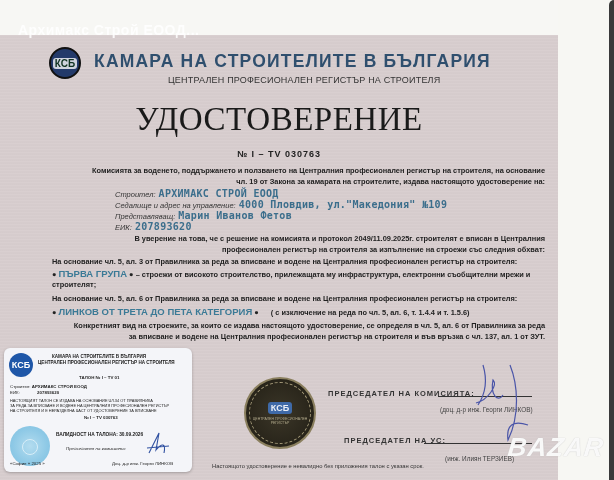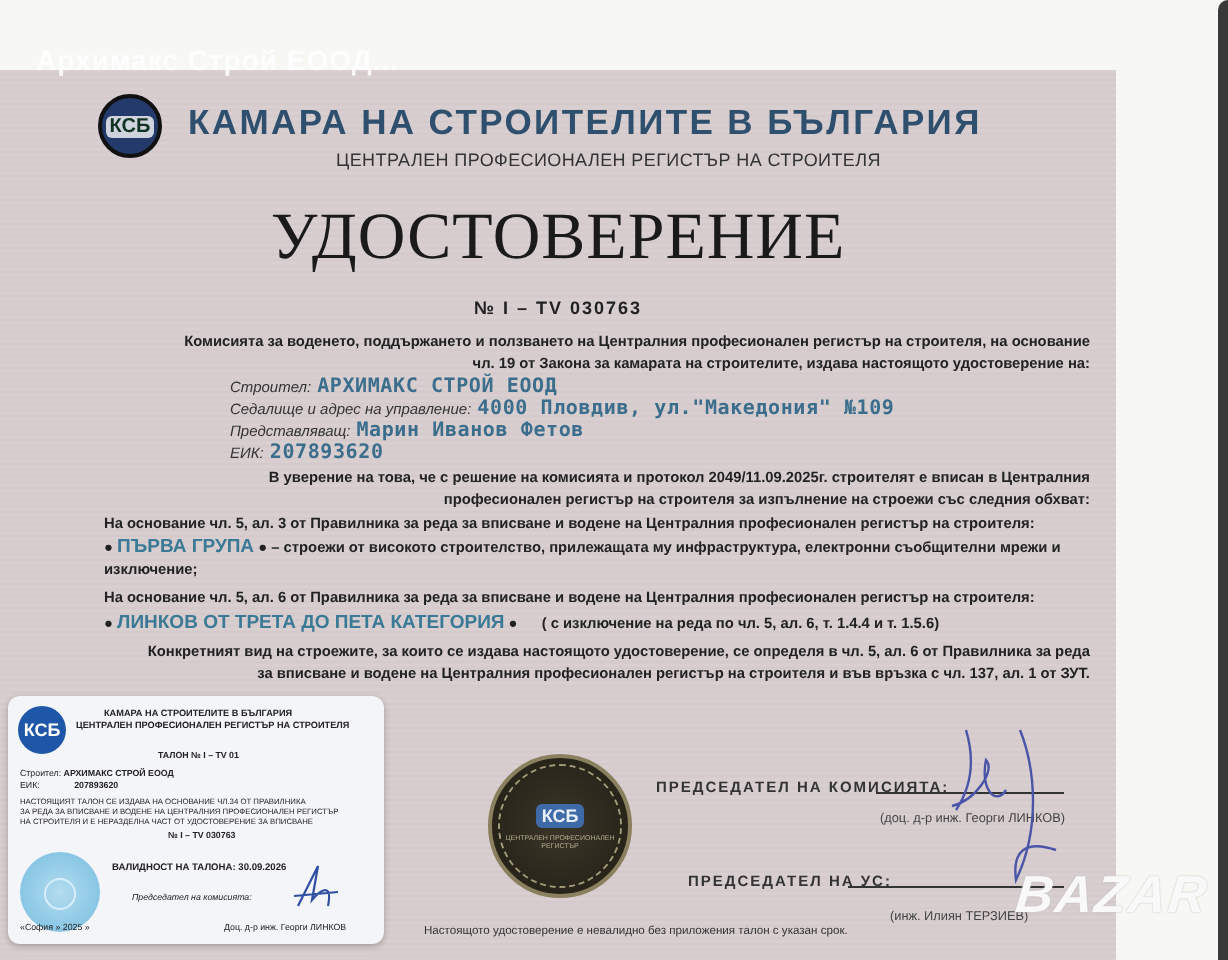--- a/index.html
+++ b/index.html
@@ -97,21 +97,21 @@
 <div class="p-center" style="top:233px">В уверение на това, че с решение на комисията и протокол 2049/11.09.2025г. строителят е вписан в Централния</div>
 <div class="p-center" style="top:244px">професионален регистър на строителя за изпълнение на строежи със следния обхват:</div>
 
 <div class="p-left" style="top:256px">На основание чл. 5, ал. 3 от Правилника за реда за вписване и водене на Централния професионален регистър на строителя:</div>
 <div class="group" style="top:269px">
   <span>●</span>
   <span class="g">ПЪРВА ГРУПА</span>
   <span>●</span>
   <span>– строежи от високото строителство, прилежащата му инфраструктура, електронни съобщителни мрежи и</span>
 </div>
-<div class="group" style="top:280px">изключение;</div>
+<div class="group" style="top:280px">строителят;</div>
 
 <div class="p-left" style="top:293px">На основание чл. 5, ал. 6 от Правилника за реда за вписване и водене на Централния професионален регистър на строителя:</div>
 <div class="group" style="top:307px">
   <span>●</span>
   <span class="g">ЛИНКОВ ОТ ТРЕТА ДО ПЕТА КАТЕГОРИЯ</span>
   <span>●</span>
   <span style="margin-left:10px">( с изключение на реда по чл. 5, ал. 6, т. 1.4.4 и т. 1.5.6)</span>
 </div>
 
 <div class="p-center" style="top:320px">Конкретният вид на строежите, за които се издава настоящото удостоверение, се определя в чл. 5, ал. 6 от Правилника за реда</div>

